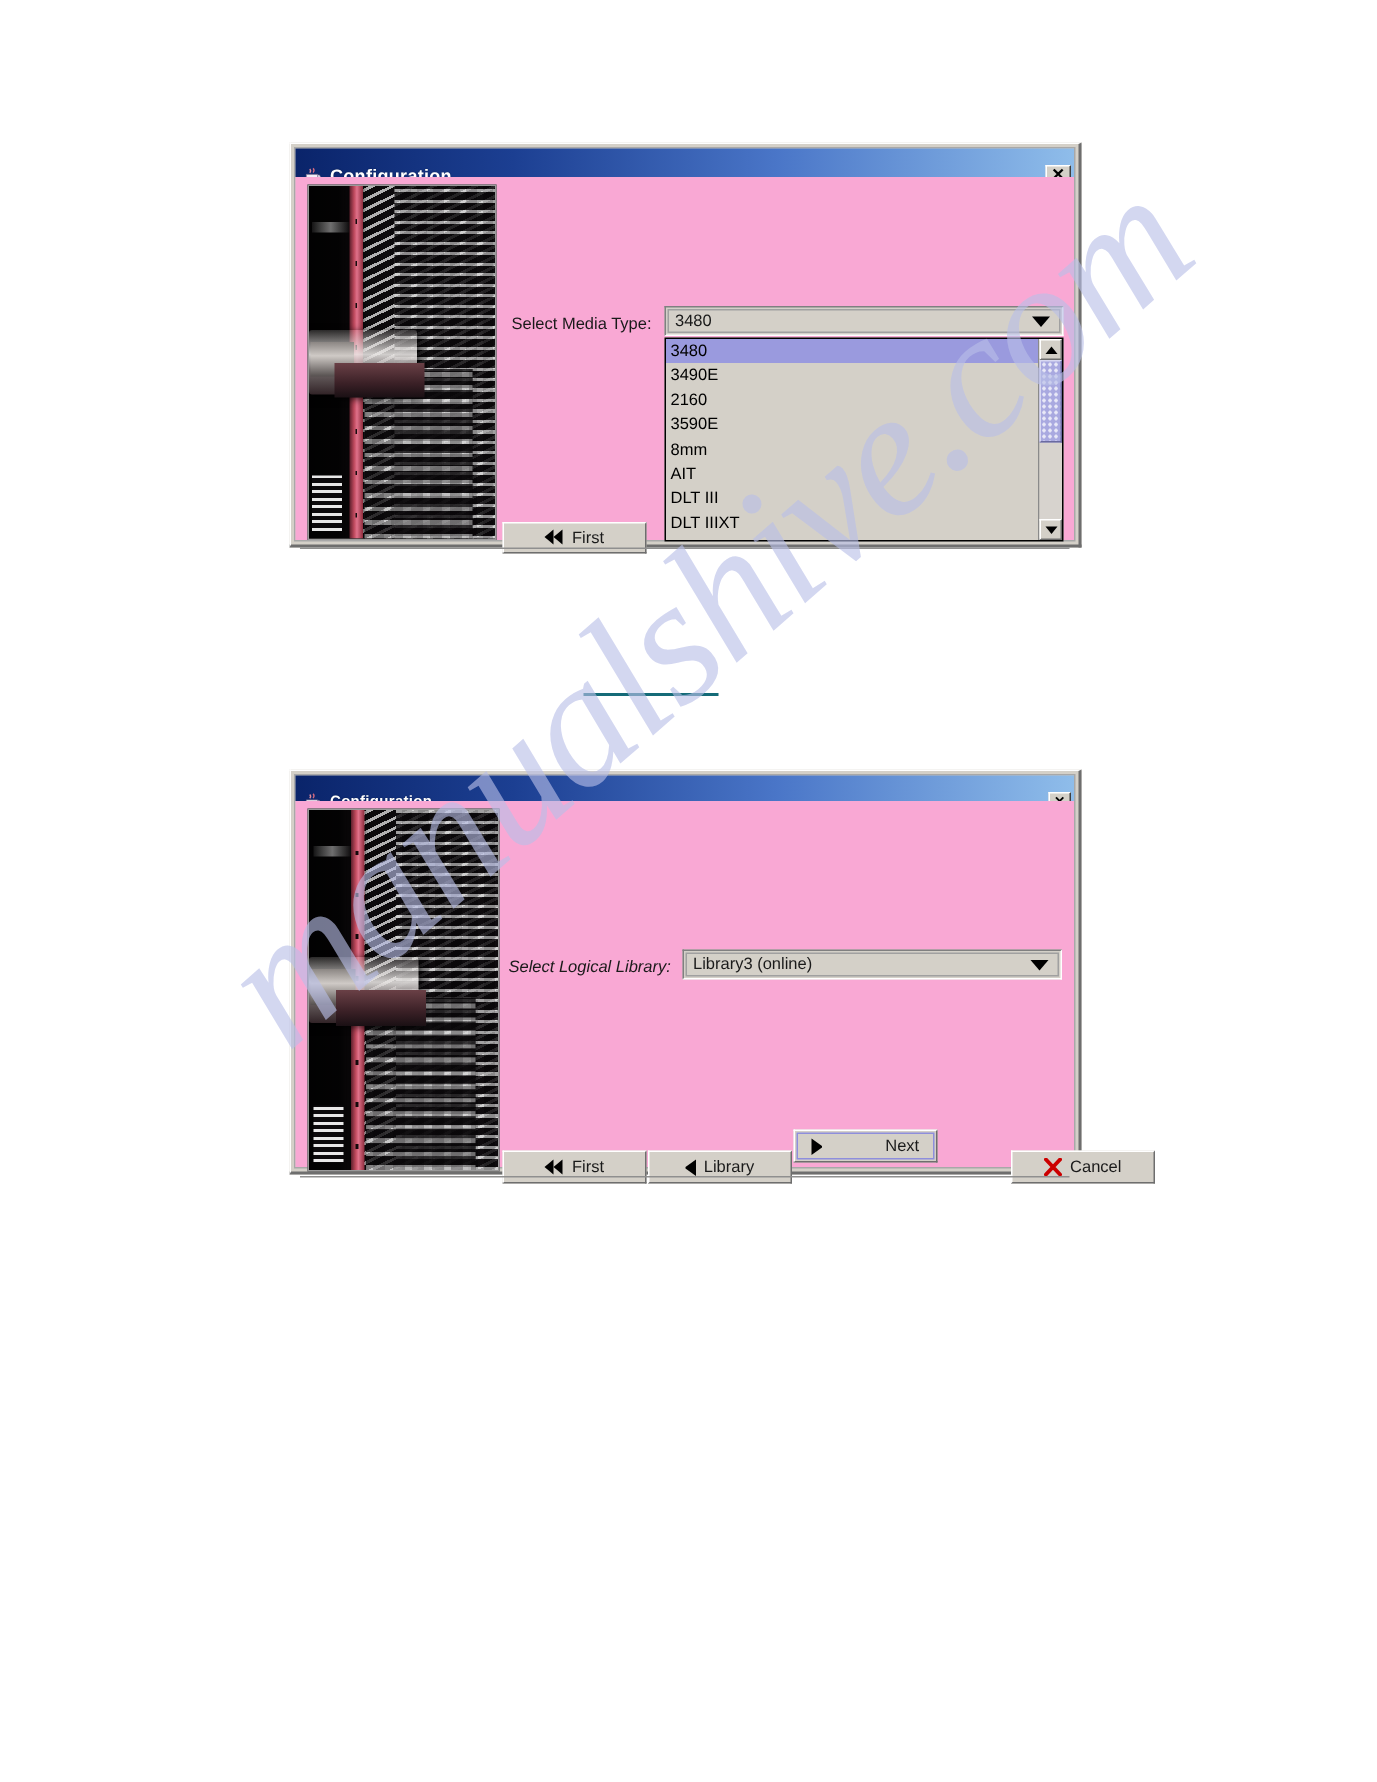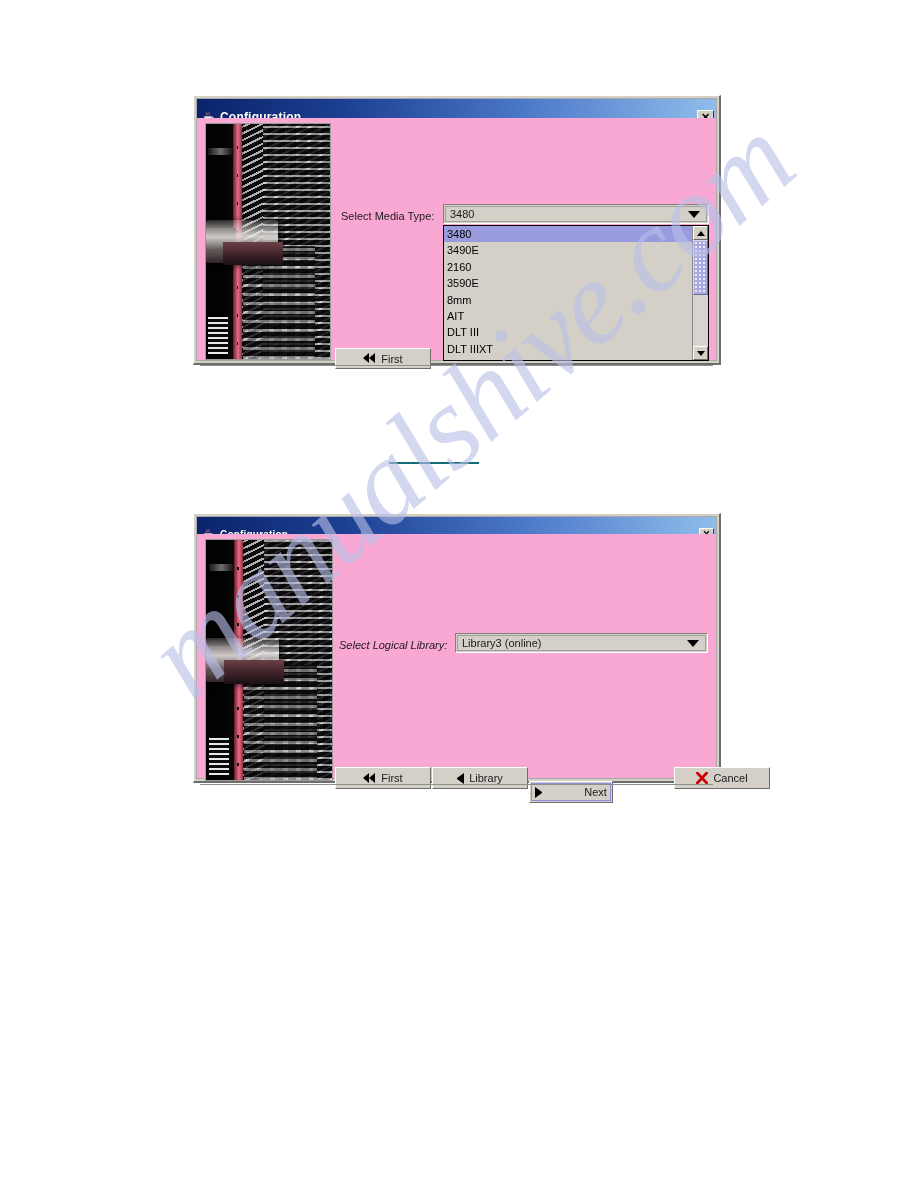--- a/index.html
+++ b/index.html
@@ -552,21 +552,21 @@
           <span class="ico ico-first"></span>
           <span class="btn-label">First</span>
         </div>
 
         <div class="btn" style="left:235px; top:233px; width:96px; height:22px;">
 
           <span class="ico ico-prev"></span>
           <span class="btn-label">Library</span>
         </div>
 
-        <div class="btn focused" style="left:332px; top:247px; width:84px; height:22px;gap:42px;">
+        <div class="btn focused" style="left:332px; top:219px; width:96px; height:22px;gap:42px;">
           <span class="focus-ring"></span>
           <span class="ico ico-next"></span>
           <span class="btn-label">Next</span>
         </div>
 
         <div class="btn" style="left:429px; top:233px; width:96px; height:22px;margin-left:48px;">
 
           <span class="ico ico-cancel">
             <svg viewBox="0 0 12 12" width="12" height="12" xmlns="http://www.w3.org/2000/svg">
               <path d="M1.3 1 L10.7 11 M10.7 1 L1.3 11" stroke="#cc0000" stroke-width="2.6" stroke-linecap="round"></path>

